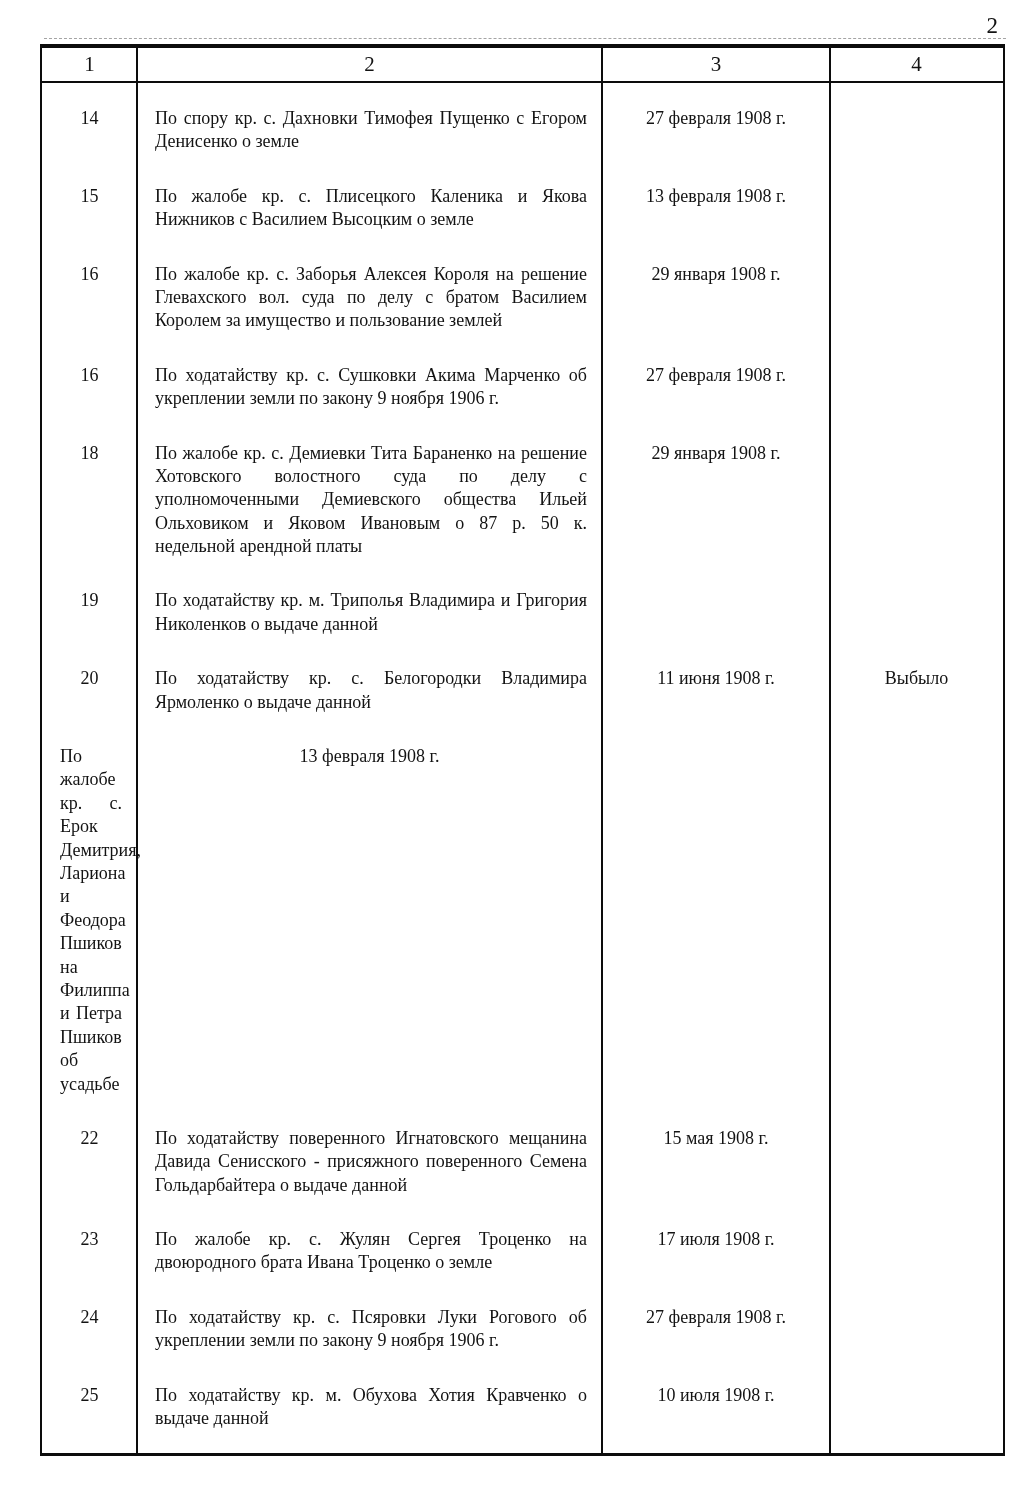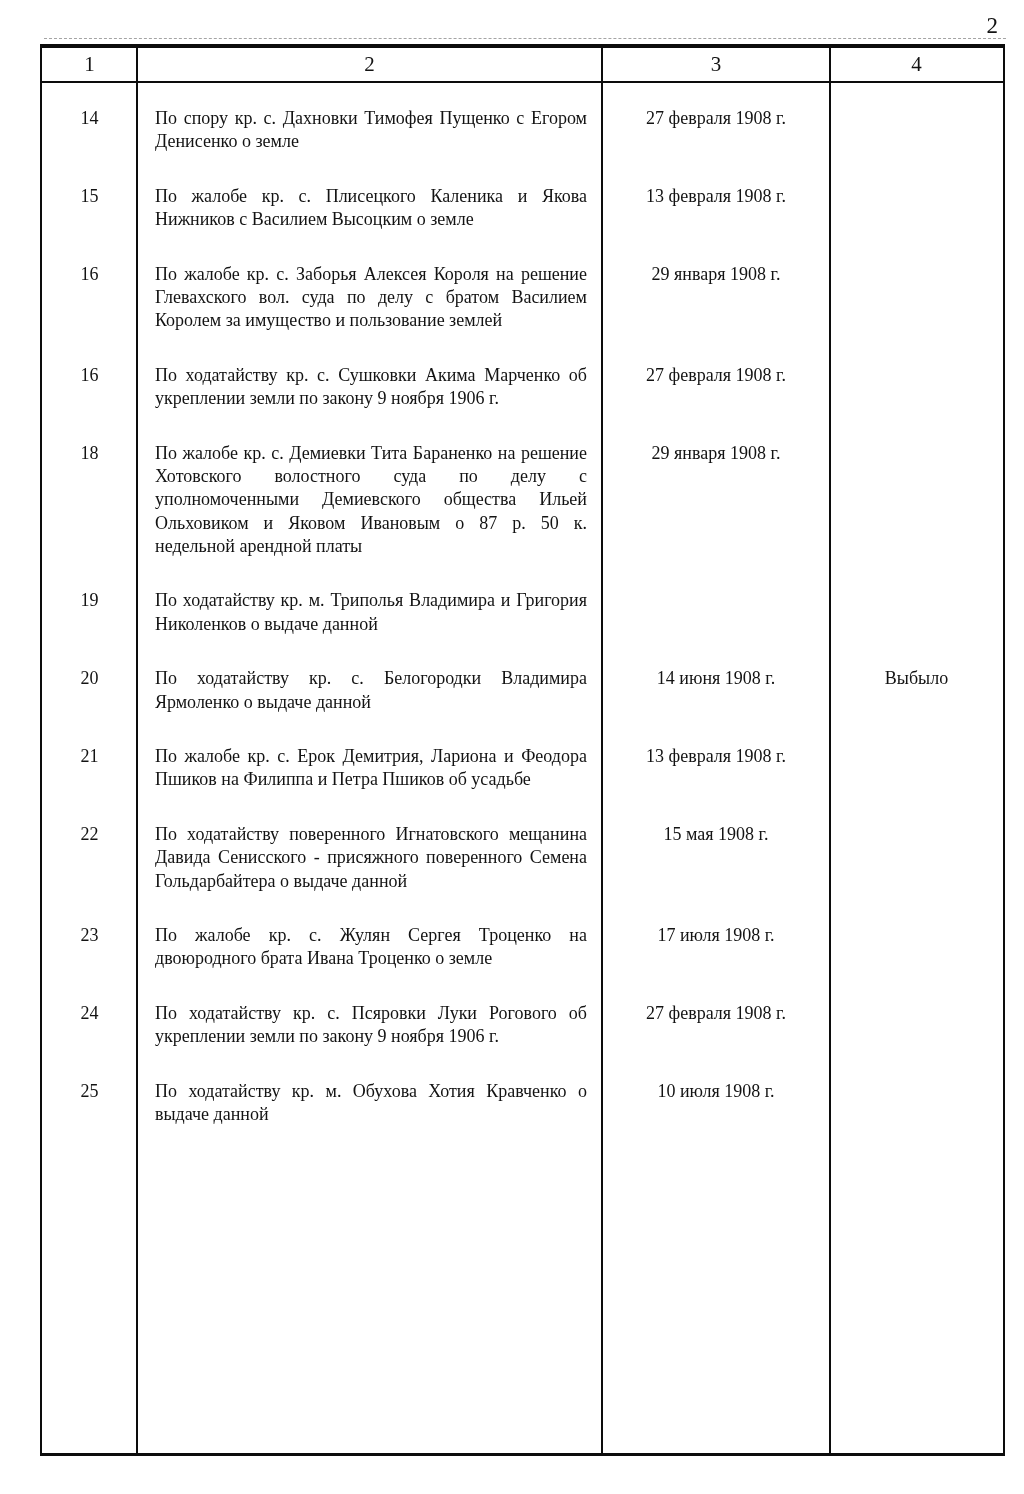--- a/index.html
+++ b/index.html
@@ -150,25 +150,24 @@
           <div class="cell cell-note"></div>
         </div>
         <div class="row">
           <div class="cell cell-num">19</div>
           <div class="cell cell-desc">По ходатайству кр. м. Триполья Владимира и Григория Николенков о выдаче данной</div>
           <div class="cell cell-note"></div>
         </div>
         <div class="row">
           <div class="cell cell-num">20</div>
           <div class="cell cell-desc">По ходатайству кр. с. Белогородки Владимира Ярмоленко о выдаче данной</div>
-          <div class="cell cell-date">14 июня 1908 г.</div>
+          <div class="cell cell-date">11 июня 1908 г.</div>
           <div class="cell cell-note">Выбыло</div>
         </div>
         <div class="row">
-          <div class="cell cell-num">21</div>
           <div class="cell cell-desc">По жалобе кр. с. Ерок Демитрия, Лариона и Феодора Пшиков на Филиппа и Петра Пшиков об усадьбе</div>
           <div class="cell cell-date">13 февраля 1908 г.</div>
           <div class="cell cell-note"></div>
         </div>
         <div class="row">
           <div class="cell cell-num">22</div>
           <div class="cell cell-desc">По ходатайству поверенного Игнатовского мещанина Давида Сенисского - присяжного поверенного Семена Гольдарбайтера о выдаче данной</div>
           <div class="cell cell-date">15 мая 1908 г.</div>
           <div class="cell cell-note"></div>
         </div>

